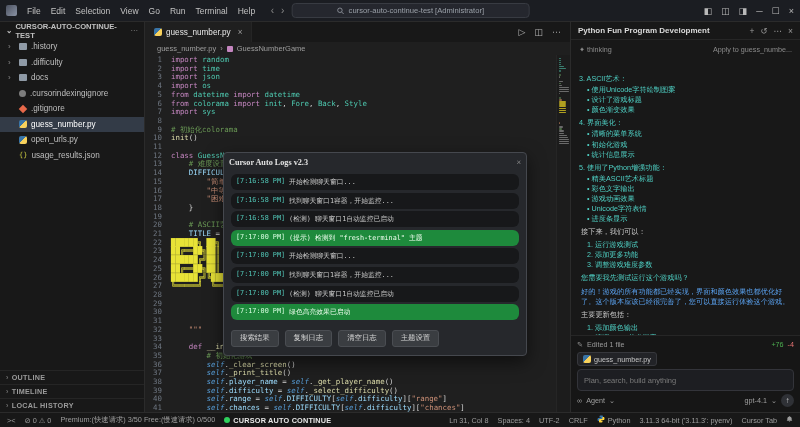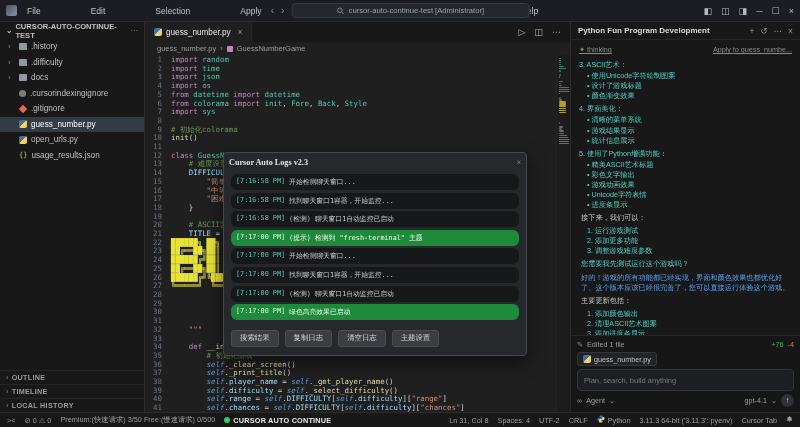--- a/index.html
+++ b/index.html
@@ -2,21 +2,21 @@
 <html><head>
 <meta charset="utf-8">
 <style>
   * { margin:0; padding:0; box-sizing:border-box; }
   html,body { width:800px; height:427px; overflow:hidden; }
   body { background:#1e1e1e; font-family:"Liberation Sans",sans-serif; color:#cccccc; position:relative; }
 
   
   .titlebar { height:22px; background:#1b1d22; border-bottom:1px solid #2b2b2b; display:flex; align-items:center; padding:0 6px; position:relative; }
   .logo { width:11px; height:11px; border-radius:2px; background:linear-gradient(135deg,#4b5160,#8a93a5); margin-right:5px; flex:0 0 auto; }
-  .menubar { display:flex;gap:40px; }
+  .menubar { display:flex; }
   .menu-item { padding:0 5px; font-size:8.5px; color:#c2c2c2; }
   .center-group { position:absolute; left:50%; transform:translateX(-50%); display:flex; align-items:center; gap:7px; }
   .nav-arrow { color:#8a8a8a; font-size:10px; }
   .search-pill { width:238px; height:15px; background:#25272e; border:1px solid #383b42; border-radius:4px; display:flex; align-items:center; justify-content:center; gap:4px; font-size:7.6px; color:#9aa0a8; }
   .win-icons { margin-left:auto; display:flex; gap:9px; color:#b9b9b9; font-size:9px; align-items:center; }
 
   
   .main { display:flex; height:390px; }
 
   
@@ -64,21 +64,21 @@
   .log-row.green { background:#1e8a3c; color:#f0fff0; }
   .log-row.green .time { color:#d9ffe2; }
   .modal-buttons { display:flex; gap:6px; padding:5px 7px 8px; }
   .mbtn { background:#3a3d41; border:1px solid #4a4d52; border-radius:3px; color:#d8d8d8; font-size:7.4px; padding:2.5px 8px; }
 
   
   .chat { width:230px; background:#181818; border-left:1px solid #2b2b2b; display:flex; flex-direction:column; }
   .chat-header { height:18px; display:flex; align-items:center; gap:4px; padding:0 7px; border-bottom:1px solid #262626; font-size:8px; font-weight:bold; color:#dadada; }
   .hicons { margin-left:auto; display:flex; gap:6px; color:#9a9a9a; font-weight:normal; font-size:8.5px; }
   .chat-body { flex:1; overflow:hidden; padding:5px 8px; font-size:7.2px; line-height:1.4; }
-  .thinking-row { display:flex; justify-content:space-between; color:#8b8b8b; font-size:7.2px; margin-bottom:5px;text-decoration:underline; }
+  .thinking-row { display:flex; justify-content:space-between; color:#8b8b8b; font-size:7.2px; margin-bottom:19px; }
   .cb-h { color:#4fd1c5; margin:3px 0 1px; }
   .cb-ul { color:#4fd1c5; padding-left:4px; }
   .cb-ul div { padding-left:4px; }
   .cb-p { margin:3px 2px; }
   .cb-p.white { color:#c9c9c9; } .cb-p.blue { color:#5aa2f0; } .cb-p.cyan { color:#4fd1c5; }
   .composer { border-top:1px solid #262626; background:#161616; padding:4px 6px 5px; display:flex; flex-direction:column; gap:3px; }
   .edited-row { display:flex; align-items:center; gap:4px; font-size:7.2px; color:#9a9a9a; }
   .edited-row .plus { color:#4caf50; margin-left:auto; } .edited-row .minus { color:#e57373; }
   .chip-row { display:flex; }
   .chip { display:flex; align-items:center; gap:3px; background:#222327; border:1px solid #36373c; border-radius:3px; padding:1.5px 5px; font-size:7.2px; color:#c4c4c4; }
@@ -97,21 +97,21 @@
 </style>
 </head>
 <body>
 
 <header class="titlebar">
   <span class="logo"></span>
   <nav class="menubar">
       <span class="menu-item">File</span>
       <span class="menu-item">Edit</span>
       <span class="menu-item">Selection</span>
-      <span class="menu-item">Apply</span>
+      <span class="menu-item">View</span>
       <span class="menu-item">Go</span>
       <span class="menu-item">Run</span>
       <span class="menu-item">Terminal</span>
       <span class="menu-item">Help</span>
     </nav>
   <div class="center-group">
     <span class="nav-arrow">‹</span>
     <span class="nav-arrow">›</span>
     <div class="search-pill">
       <svg width="8" height="8" viewBox="0 0 16 16">
@@ -330,21 +330,21 @@
       <div>
           <div class="cb-h">3. ASCII艺术：</div>
           <div class="cb-ul">
             <div>• 使用Unicode字符绘制图案</div>
             <div>• 设计了游戏标题</div>
             <div>• 颜色渐变效果</div>
           </div>
           <div class="cb-h">4. 界面美化：</div>
           <div class="cb-ul">
             <div>• 清晰的菜单系统</div>
-            <div>• 游戏结果显示</div>
+            <div>• 初始化游戏</div>
             <div>• 统计信息展示</div>
           </div>
           <div class="cb-h">5. 使用了Python增强功能：</div>
           <div class="cb-ul">
             <div>• 精美ASCII艺术标题</div>
             <div>• 彩色文字输出</div>
             <div>• 游戏动画效果</div>
             <div>• Unicode字符表情</div>
             <div>• 进度条显示</div>
           </div>

